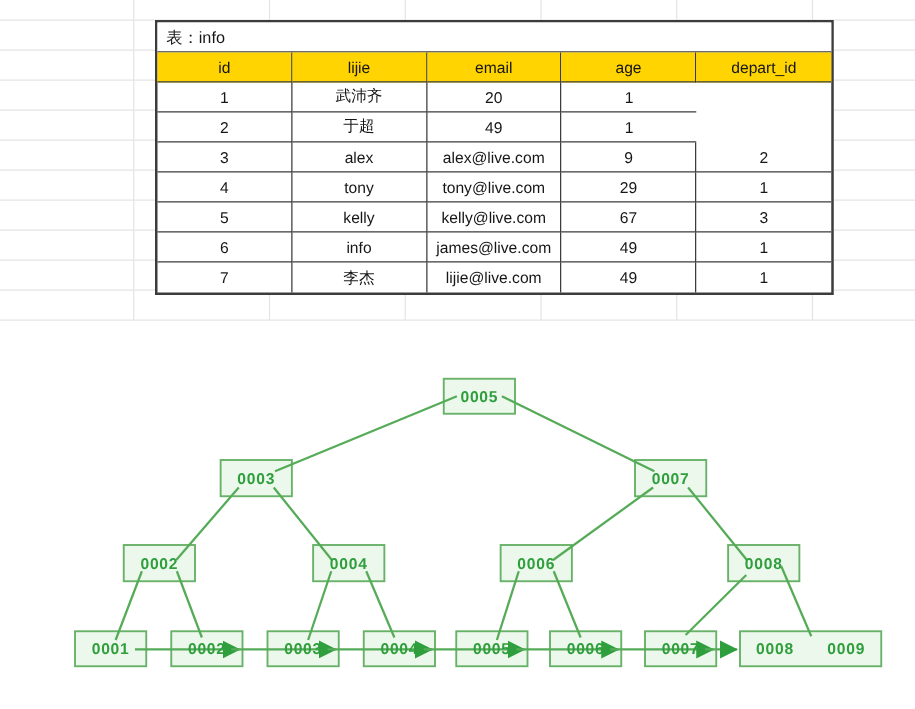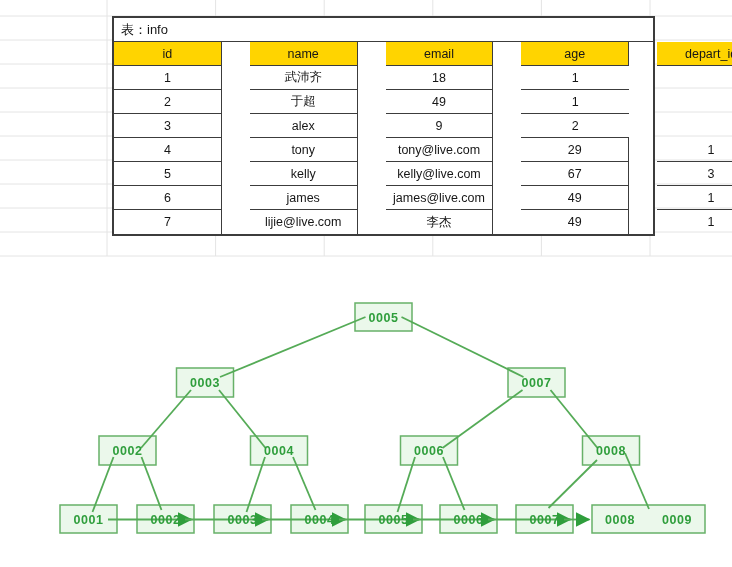--- a/index.html
+++ b/index.html
@@ -4,29 +4,29 @@
 <style>
   html,body{margin:0;padding:0;}
   body{
     width:732px;height:567px;position:relative;background:#ffffff;
     font-family:"Liberation Sans","DejaVu Sans",sans-serif;overflow:hidden;
   }
   svg{position:absolute;left:0;top:0;}
   #grid-svg{z-index:1;}
   #tree-svg{z-index:3;}
   .sheet-table{
-    position:absolute;left:112px;top:16px;width:543px;z-index:2;
+    position:absolute;left:124px;top:16px;width:543px;z-index:2;
     border:2px solid #3c3c3c;background:#ffffff;box-sizing:border-box;
     font-size:13px;color:#161616;
   }
   .title-row{
     height:24px;display:flex;align-items:center;padding-left:7px;
     border-bottom:1px solid #3c3c3c;box-sizing:border-box;background:#ffffff;
   }
-  .trow{display:flex;height:24px;box-sizing:border-box;gap:28px;}
+  .trow{display:flex;height:24px;box-sizing:border-box;}
   .tcell{
     flex:0 0 20%;display:flex;align-items:center;justify-content:center;
     border-right:1px solid #3c3c3c;border-bottom:1px solid #3c3c3c;
     box-sizing:border-box;overflow:hidden;white-space:nowrap;font-size:12.5px;
   }
   .tcell:last-child{border-right:none;text-align:right;}
   .trow.lastrow .tcell{border-bottom:none;}
   .header-row .tcell{background:#ffd400;}
   .tree-label{
     font-family:"Liberation Sans","DejaVu Sans",sans-serif;
@@ -55,69 +55,70 @@
     <line x1="541.4" y1="0" x2="541.4" y2="256" stroke="#e4e4e4" stroke-width="1"></line>
     <line x1="650" y1="0" x2="650" y2="256" stroke="#e4e4e4" stroke-width="1"></line>
   </svg>
 
 <div class="sheet-table">
   <div class="title-row">
     <span>表：info</span>
   </div>
   <div class="trow header-row" id="header-row">
       <div class="tcell">id</div>
-      <div class="tcell">name</div>
+      <div class="tcell">lijie</div>
       <div class="tcell">email</div>
       <div class="tcell">age</div>
       <div class="tcell">depart_id</div>
     </div>
   <div id="table-body">
       <div class="trow">
         <div class="tcell">1</div>
         <div class="tcell">武沛齐</div>
-        <div class="tcell">18</div>
+        <div class="tcell">20</div>
         <div class="tcell">1</div>
       </div>
       <div class="trow">
         <div class="tcell">2</div>
         <div class="tcell">于超</div>
         <div class="tcell">49</div>
         <div class="tcell">1</div>
       </div>
       <div class="trow">
         <div class="tcell">3</div>
         <div class="tcell">alex</div>
+        <div class="tcell">alex@live.com</div>
         <div class="tcell">9</div>
         <div class="tcell">2</div>
       </div>
       <div class="trow">
         <div class="tcell">4</div>
         <div class="tcell">tony</div>
         <div class="tcell">tony@live.com</div>
         <div class="tcell">29</div>
         <div class="tcell">1</div>
       </div>
       <div class="trow">
         <div class="tcell">5</div>
         <div class="tcell">kelly</div>
         <div class="tcell">kelly@live.com</div>
         <div class="tcell">67</div>
         <div class="tcell">3</div>
       </div>
       <div class="trow">
         <div class="tcell">6</div>
-        <div class="tcell">james</div>
+        <div class="tcell">info</div>
         <div class="tcell">james@live.com</div>
         <div class="tcell">49</div>
         <div class="tcell">1</div>
       </div>
       <div class="trow lastrow">
         <div class="tcell">7</div>
+        <div class="tcell">李杰</div>
         <div class="tcell">lijie@live.com</div>
-        <div class="tcell">李杰</div>
         <div class="tcell">49</div>
         <div class="tcell">1</div>
       </div>
     </div>
 </div>
 
 <svg id="tree-svg" width="732" height="567">
   <defs>
     <marker id="arrw" markerWidth="10" markerHeight="9" refX="7.5" refY="4" orient="auto">
       <path d="M0,0 L8,4 L0,8 Z" id="arrw-path" fill="#2f9e3c"></path>

